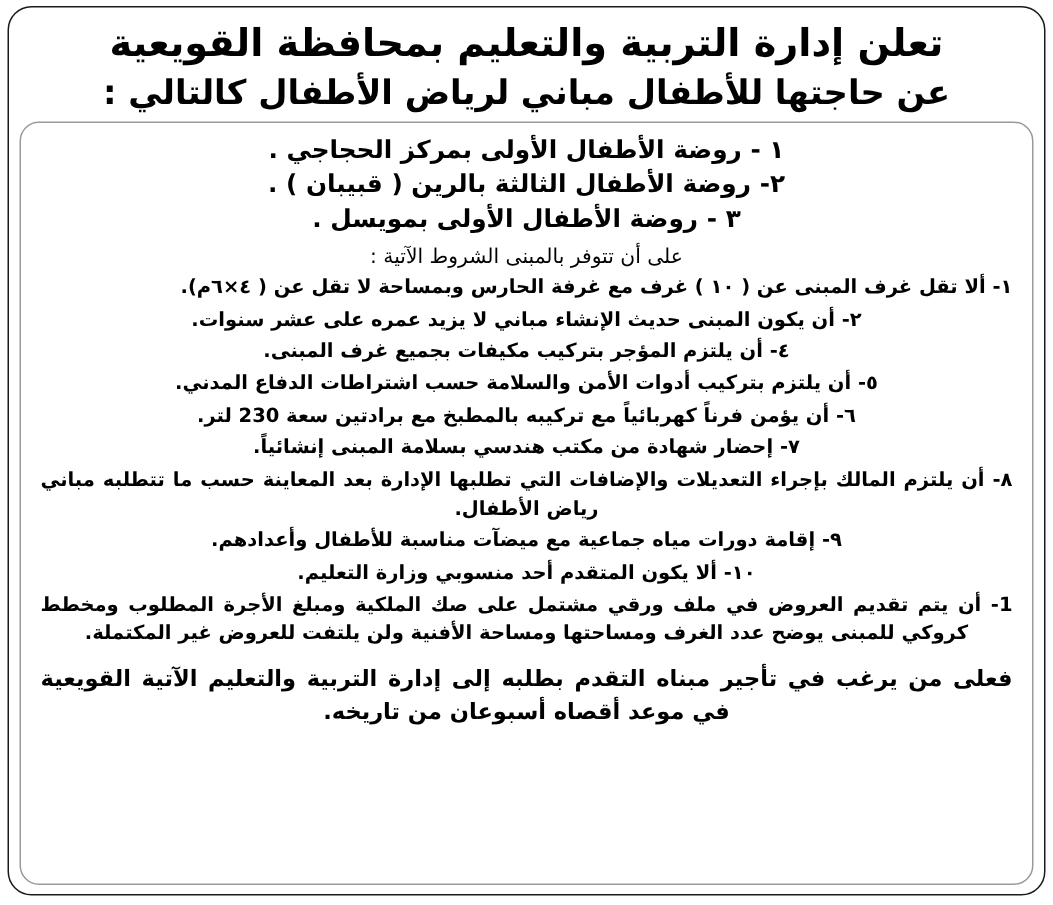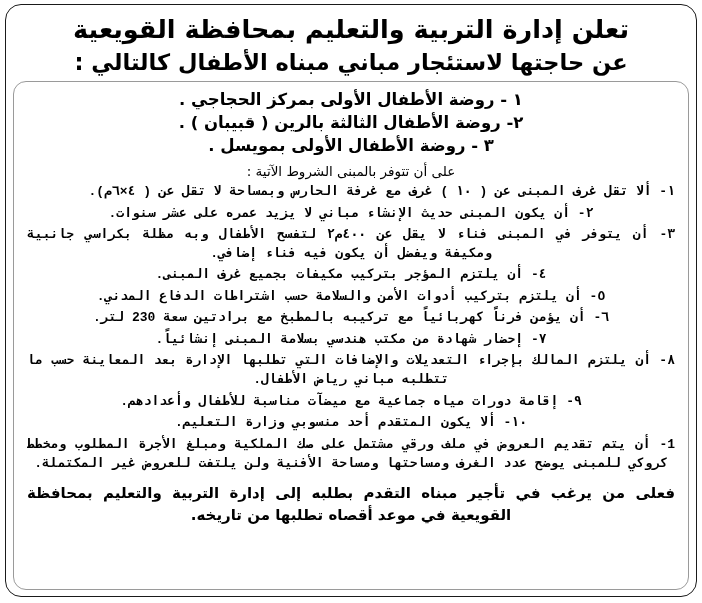--- a/index.html
+++ b/index.html
@@ -97,21 +97,20 @@
     list-style: none;
     margin: 0;
     padding: 0;
     flex: 0 0 auto;
   }
   .cond-item {
     font-size: 13px;
     font-weight: bold;
     line-height: 1.46;
     margin-top: 2.5px;
-    font-family: Liberation Mono, monospace;
   }
   .cond-item.align-center {
     text-align: center;
   }
   .cond-item.align-justify {
     text-align: justify;
     text-align-last: center;
   }
   .cond-item.align-justify-end {
     text-align: justify;
@@ -129,21 +128,21 @@
   }
 </style>
 </head>
 <body>
 
 <div class="ad-page">
   <div class="outer-frame">
 
     <div class="header-block">
       <div class="header-line header-line-1">تعلن إدارة التربية والتعليم بمحافظة القويعية</div>
-      <div class="header-line header-line-2">عن حاجتها لاستئجار مباني مبناه الأطفال كالتالي :</div>
+      <div class="header-line header-line-2">عن حاجتها للأطفال مباني لرياض الأطفال كالتالي :</div>
     </div>
 
     <div class="inner-frame">
 
       <ul class="kg-list">
         <li class="kg-item">
           <span>١ -</span>
           <span>روضة الأطفال الأولى بمركز الحجاجي .</span>
         </li>
         <li class="kg-item">
@@ -160,24 +159,20 @@
 
       <ul class="conditions-list">
         <li class="cond-item align-justify-end">
           <span>١-</span>
           <span>ألا تقل غرف المبنى عن ( ١٠ ) غرف مع غرفة الحارس وبمساحة لا تقل عن ( ٤×٦م).</span>
         </li>
         <li class="cond-item align-center">
           <span>٢-</span>
           <span>أن يكون المبنى حديث الإنشاء مباني لا يزيد عمره على عشر سنوات.</span>
         </li>
-        <li class="cond-item align-justify">
-          <span>٣-</span>
-          <span>أن يتوفر في المبنى فناء لا يقل عن ٤٠٠م٢ لتفسح الأطفال وبه مظلة بكراسي جانبية ومكيفة ويفضل أن يكون فيه فناء إضافي.</span>
-        </li>
         <li class="cond-item align-center">
           <span>٤-</span>
           <span>أن يلتزم المؤجر بتركيب مكيفات بجميع غرف المبنى.</span>
         </li>
         <li class="cond-item align-center">
           <span>٥-</span>
           <span>أن يلتزم بتركيب أدوات الأمن والسلامة حسب اشتراطات الدفاع المدني.</span>
         </li>
         <li class="cond-item align-center">
           <span>٦-</span>
@@ -198,17 +193,17 @@
         <li class="cond-item align-center">
           <span>١٠-</span>
           <span>ألا يكون المتقدم أحد منسوبي وزارة التعليم.</span>
         </li>
         <li class="cond-item align-justify">
           <span>1-</span>
           <span>أن يتم تقديم العروض في ملف ورقي مشتمل على صك الملكية ومبلغ الأجرة المطلوب ومخطط كروكي للمبنى يوضح عدد الغرف ومساحتها ومساحة الأفنية ولن يلتفت للعروض غير المكتملة.</span>
         </li>
       </ul>
 
-      <div class="closing-paragraph">فعلى من يرغب في تأجير مبناه التقدم بطلبه إلى إدارة التربية والتعليم بمحافظة القويعية في موعد أقصاه تطلبها من تاريخه.</div>
+      <div class="closing-paragraph">فعلى من يرغب في تأجير مبناه التقدم بطلبه إلى إدارة التربية والتعليم الآتية القويعية في موعد أقصاه أسبوعان من تاريخه.</div>
 
     </div>
   </div>
 </div>
 
 </body></html>

